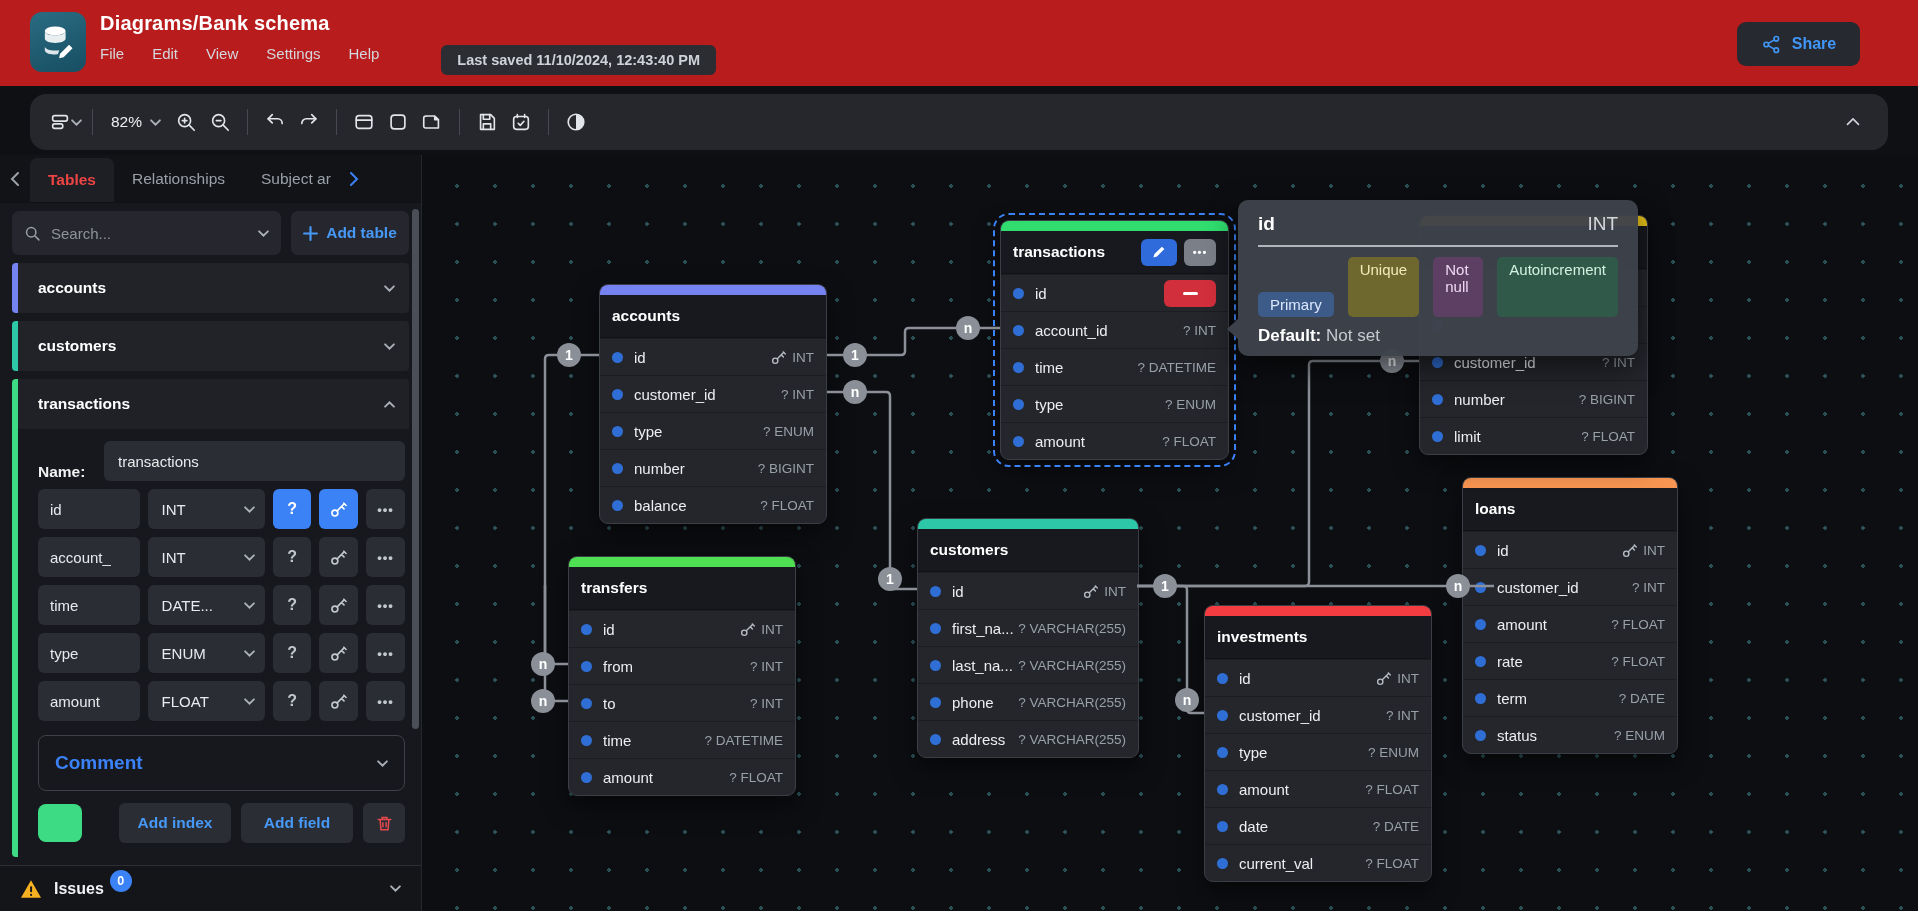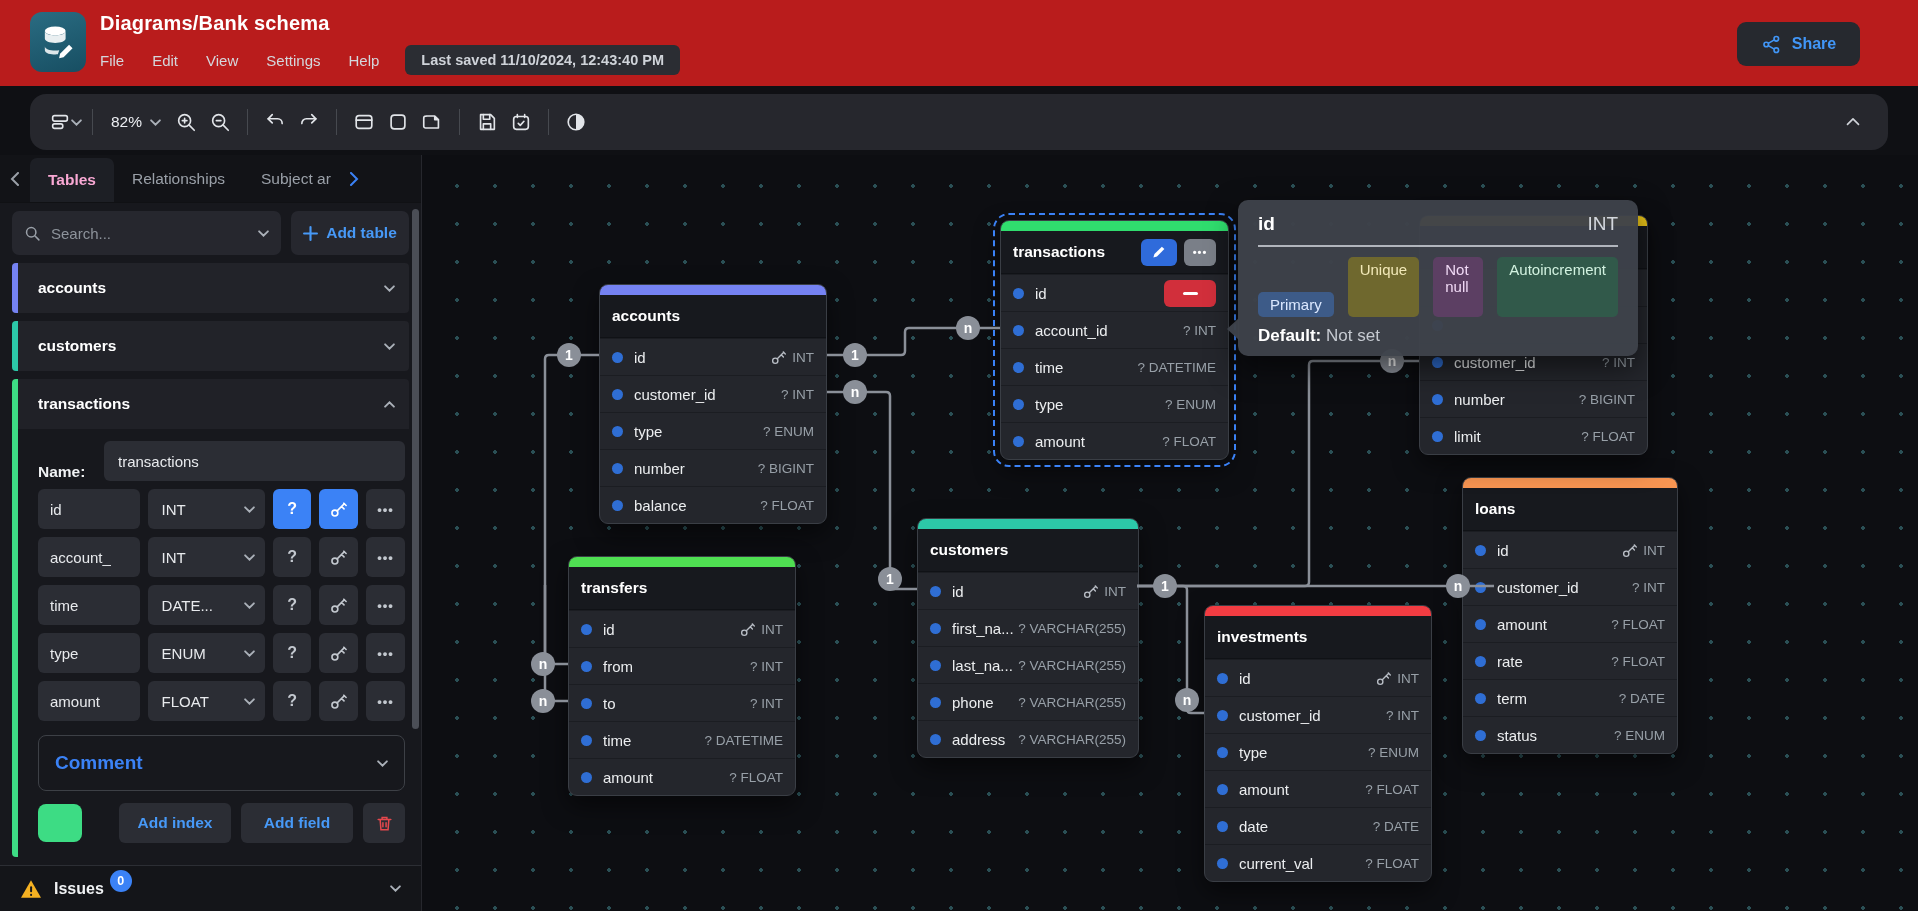--- a/index.html
+++ b/index.html
@@ -5,21 +5,21 @@
   * { margin:0; padding:0; box-sizing:border-box; }
   html,body { width:1918px; height:911px; overflow:hidden; background:#0f1014;
     font-family:"Liberation Sans","DejaVu Sans",sans-serif; color:#e8eaed; }
 
   
   .header { position:absolute; left:0; top:0; width:1918px; height:86px; background:#b91c1c; }
   .logo { position:absolute; left:30px; top:12px; width:56px; height:60px; border-radius:12px;
     background:linear-gradient(160deg,#2a6c82,#174e62); display:flex; align-items:center; justify-content:center; }
   .hmeta { position:absolute; left:100px; top:12px; }
   .htitle { font-size:20px; font-weight:700; color:#fff; letter-spacing:.2px; }
-  .hrow { display:flex; align-items:center; margin-top:10px; }
+  .hrow { display:flex; align-items:flex-start; margin-top:10px;gap:36px; }
   .hmenu { display:flex; gap:28px; }
   .hmenu span { font-size:15px; color:#d4d7dc; cursor:default; }
   .saved-badge { margin-left:26px; background:#2b2d33; border-radius:6px; padding:7px 16px;
     font-size:14.5px; color:#cfd3d9; font-weight:600; }
   .share-btn { position:absolute; right:58px; top:22px; width:123px; height:44px; background:#26292f;
     border:none; border-radius:9px; display:flex; align-items:center; justify-content:center; gap:10px;
     color:#4196f7; font-size:16px; font-weight:700; font-family:inherit; cursor:pointer; }
 
   
   .toolbar { position:absolute; left:30px; top:94px; width:1858px; height:56px; background:#26272d;
@@ -31,21 +31,21 @@
   .tb-spacer { flex:1; }
   svg.ic { width:22px; height:22px; stroke:#e2e5e9; fill:none; stroke-width:1.8; stroke-linecap:round; stroke-linejoin:round; }
   svg.caret { width:11px; height:7px; stroke:#aab0b8; fill:none; stroke-width:1.7; stroke-linecap:round; }
 
   
   .sidebar { position:absolute; left:0; top:155px; width:422px; height:756px; background:#17181d;
     border-right:1px solid #26272d; display:flex; flex-direction:column; }
   .tabbar { height:48px; background:#121317; display:flex; align-items:stretch; border-bottom:1px solid #101114; }
   .tab-chev { width:30px; display:flex; align-items:center; justify-content:center; cursor:pointer; }
   .tab { padding:0 18px; display:flex; align-items:center; font-size:15.5px; color:#9aa0a8; cursor:pointer; }
-  .tab.active { background:#1d1f25; border-radius:7px 7px 0 0; color:#f9a8d4; font-weight:700; margin-top:3px; }
+  .tab.active { background:#1d1f25; border-radius:7px 7px 0 0; color:#ef4444; font-weight:700; margin-top:3px; }
   .tab.clip { max-width:96px; overflow:hidden; white-space:nowrap; }
   .sb-content { flex:1; position:relative; padding:0 12px; overflow:hidden; }
   .search-row { display:flex; gap:10px; margin-top:8px; }
   .searchbox { flex:1; height:44px; background:#26272e; border-radius:7px; display:flex; align-items:center; padding:0 12px; gap:10px; cursor:text; }
   .searchbox .ph { flex:1; color:#8d939b; font-size:15px; }
   .addtable { width:118px; height:44px; background:#26272e; border:none; border-radius:7px; display:flex;
     align-items:center; justify-content:center; gap:8px; color:#4799f7; font-size:15.5px; font-weight:700; font-family:inherit; cursor:pointer; }
   .acc { position:relative; margin-top:8px; background:#222329; border-radius:4px; overflow:hidden; }
   .acc-head { height:50px; display:flex; align-items:center; padding:0 14px 0 26px; cursor:pointer; }
   .acc-bar { position:absolute; left:0; top:0; bottom:0; width:6px; }

